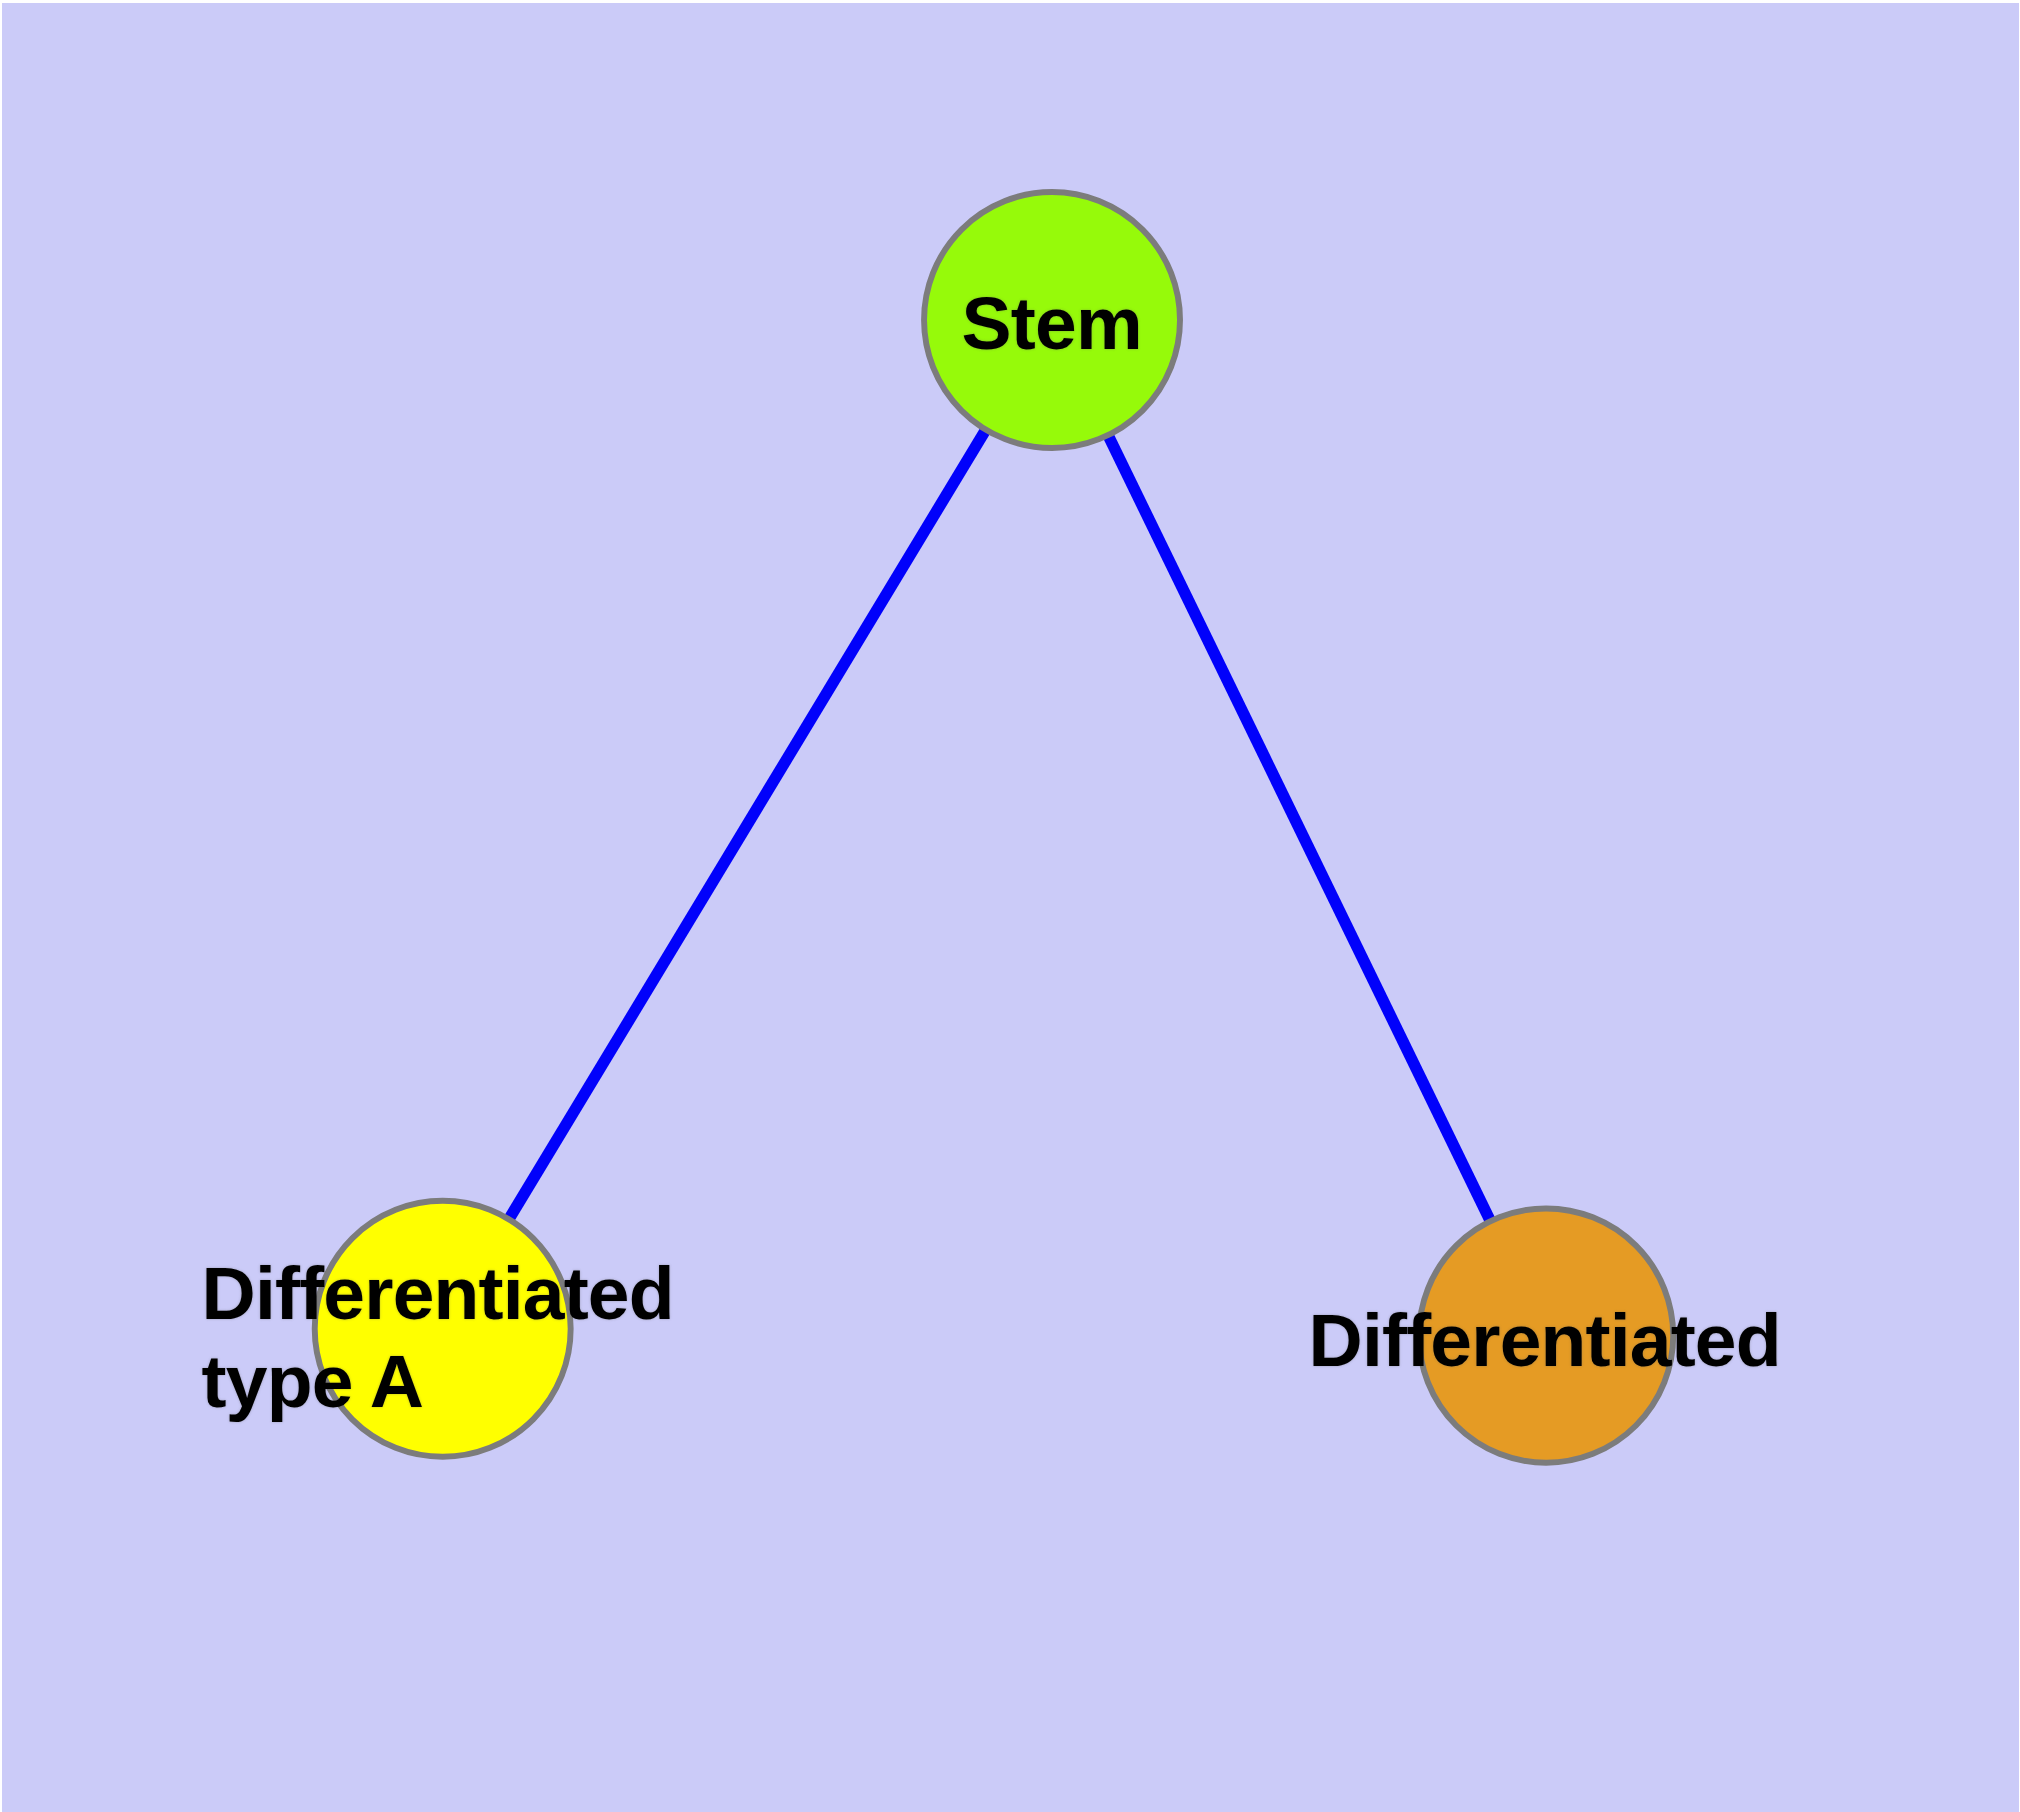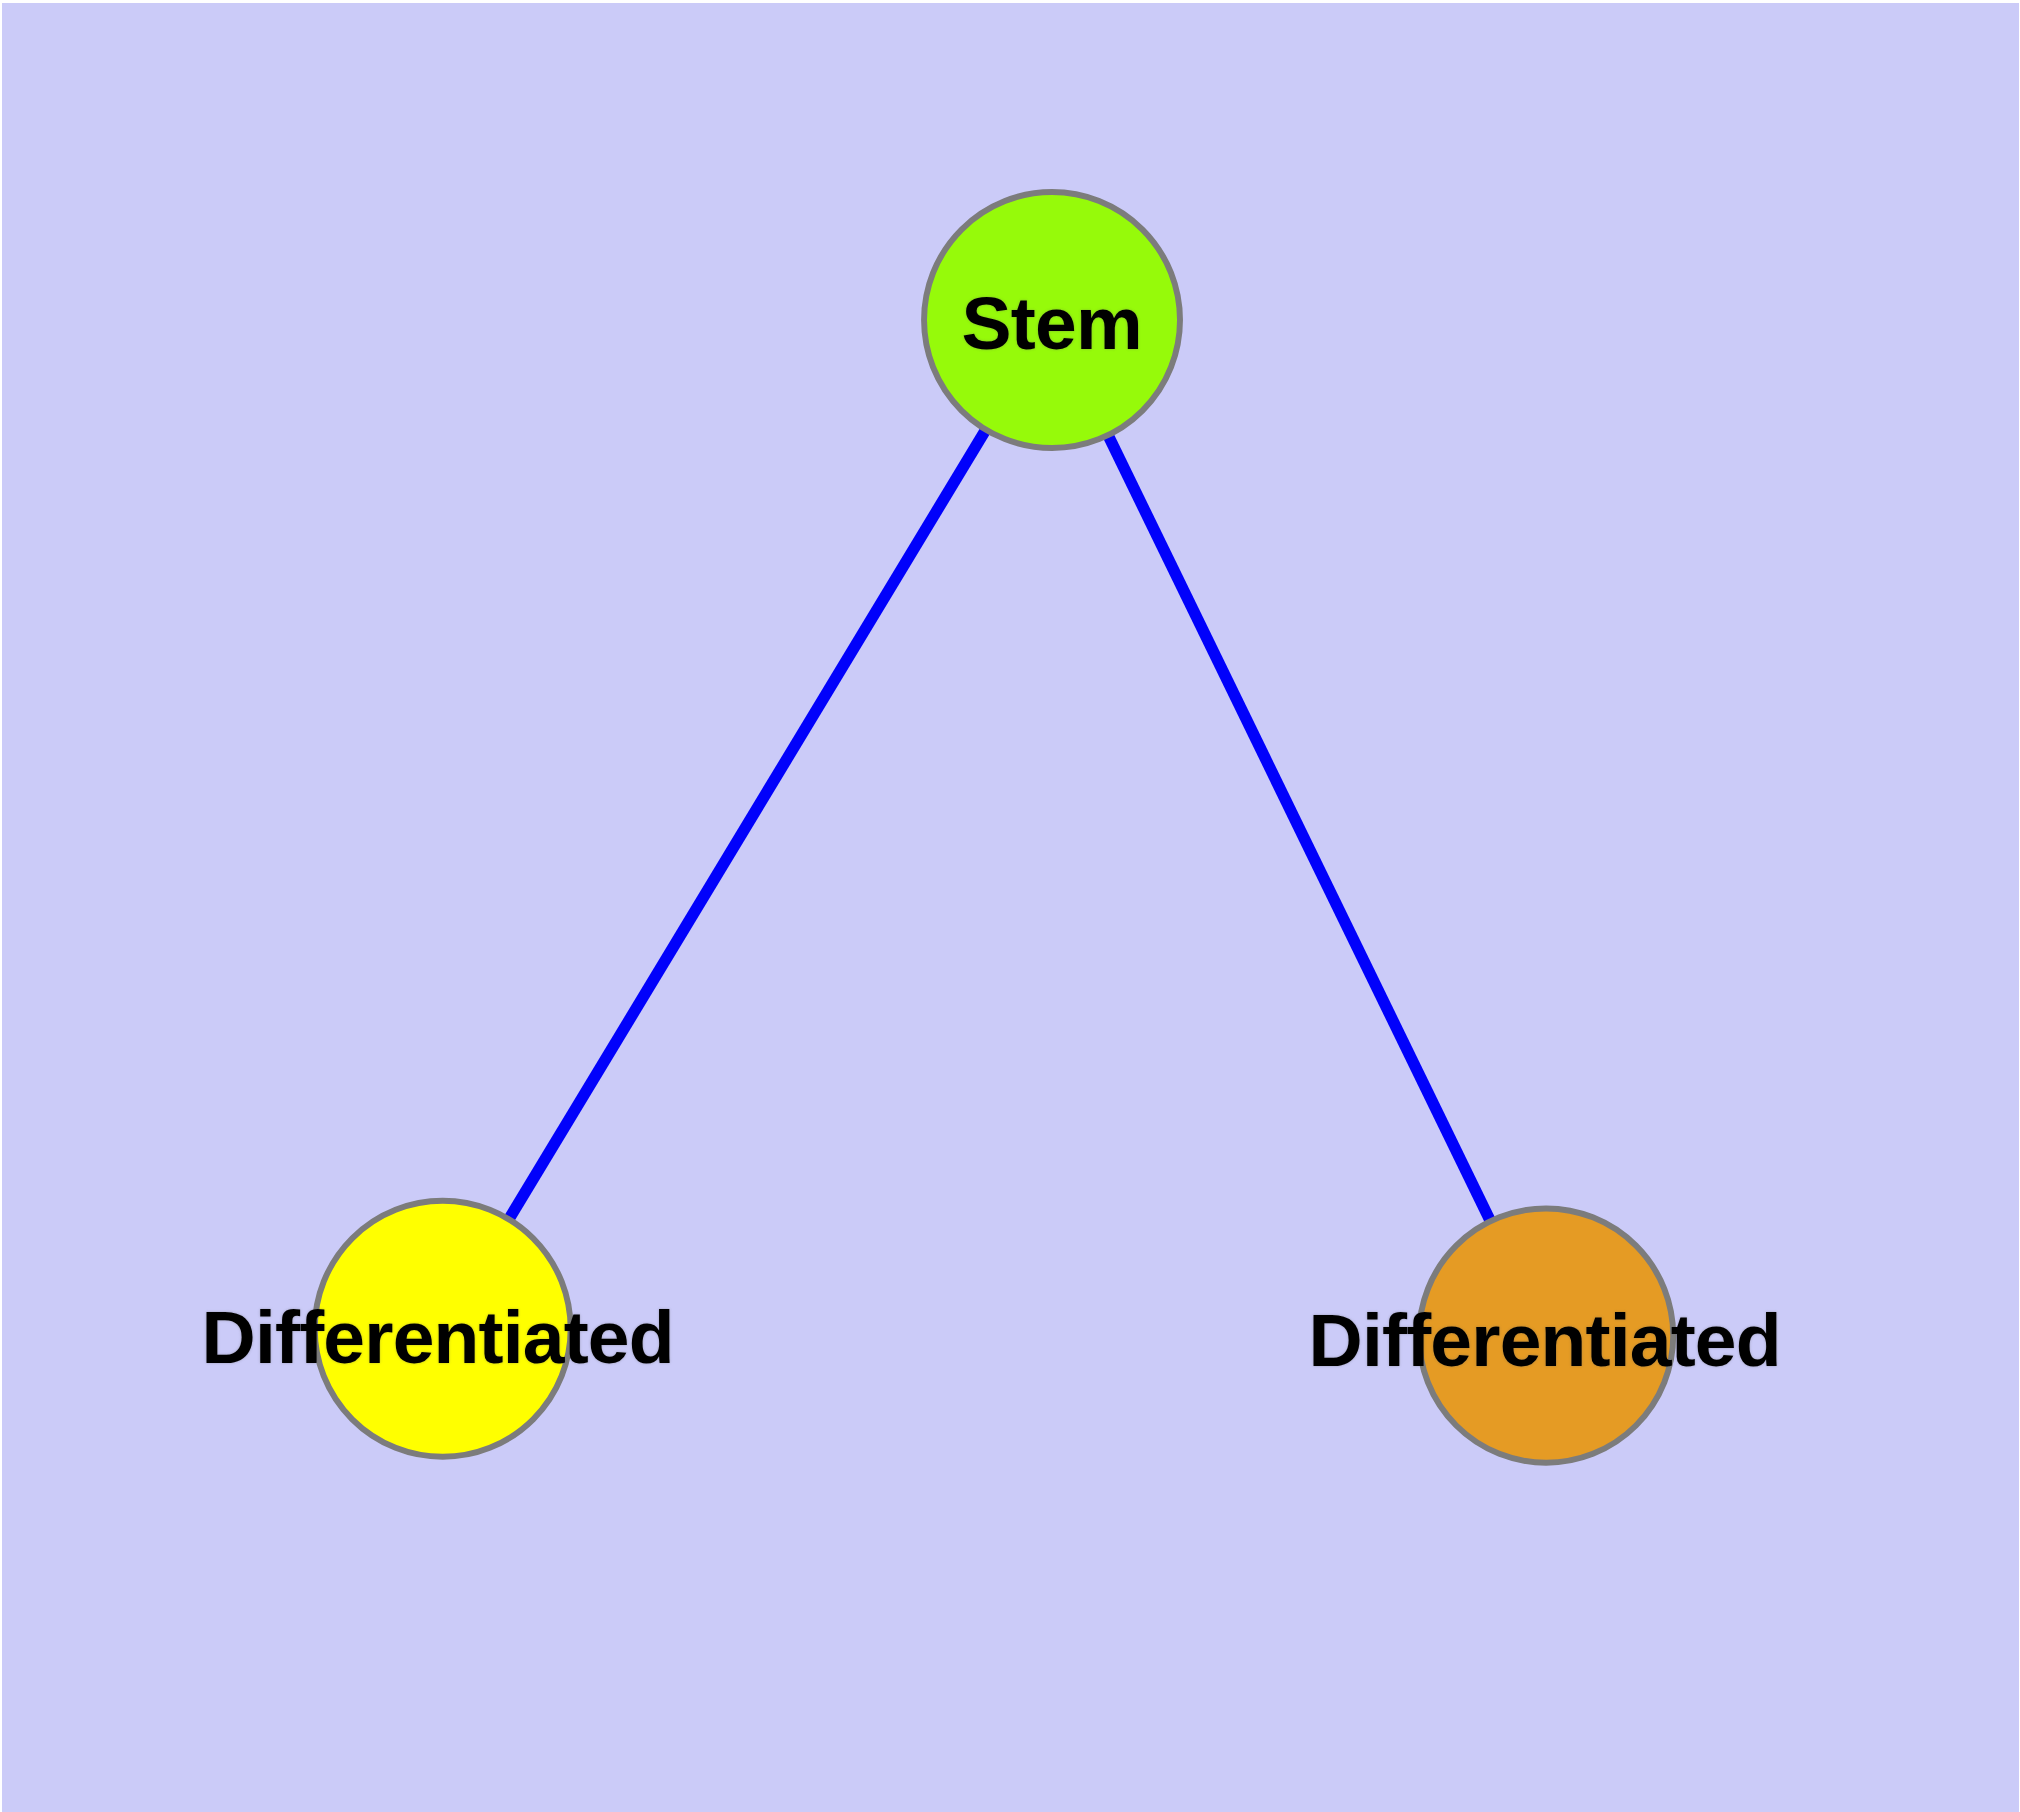--- a/index.html
+++ b/index.html
@@ -51,20 +51,21 @@
 
     <circle cx="1239" cy="374" r="151" stroke-width="7" fill="#96FA0A" stroke="#7C7C7C"></circle>
     <circle cx="520" cy="1564" r="151" stroke-width="7" fill="#FFFF00" stroke="#7C7C7C"></circle>
     <circle cx="1822" cy="1572" r="150" stroke-width="7" fill="#E59B24" stroke="#7C7C7C"></circle>
   </svg>
 
   <div class="node-label" style="left:1050px; top:320px;">Stem</div>
 
   <div class="node-label" style="left:436px; top:1334px;">
     <div>Differentiated</div>
+    <div>type A</div>
   </div>
 
   <div class="node-label" style="left:1543px; top:1337px;">
     <div>Differentiated</div>
   </div>
 
 </div>
 
 
 </body></html>

